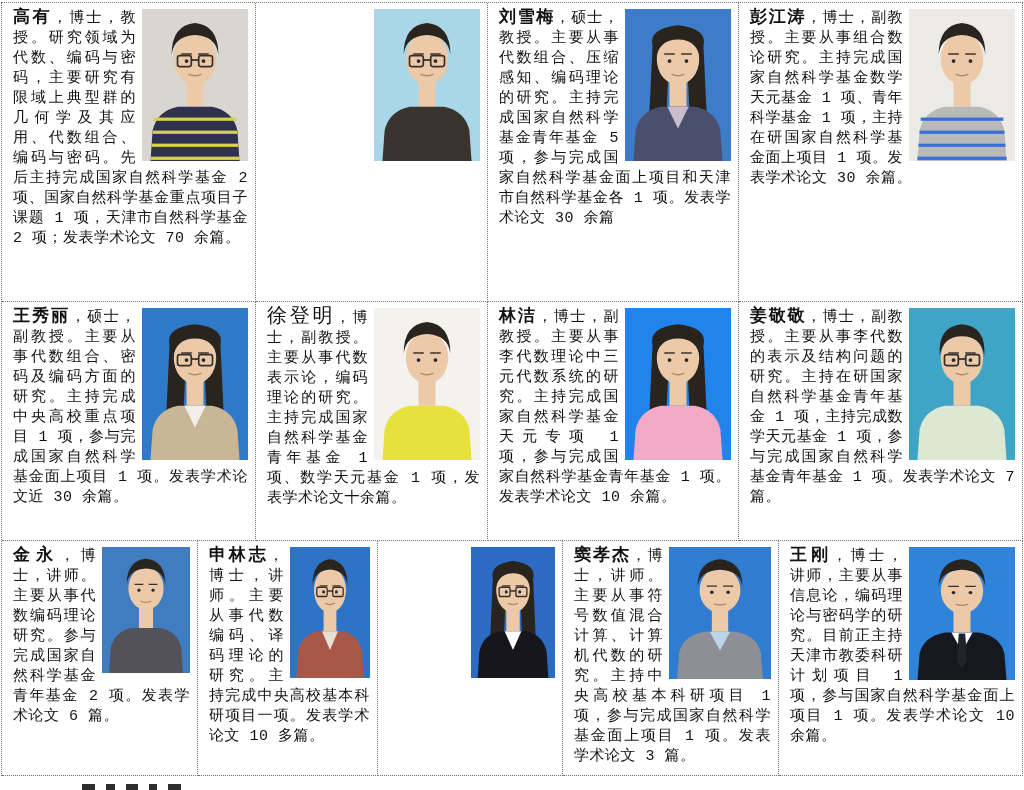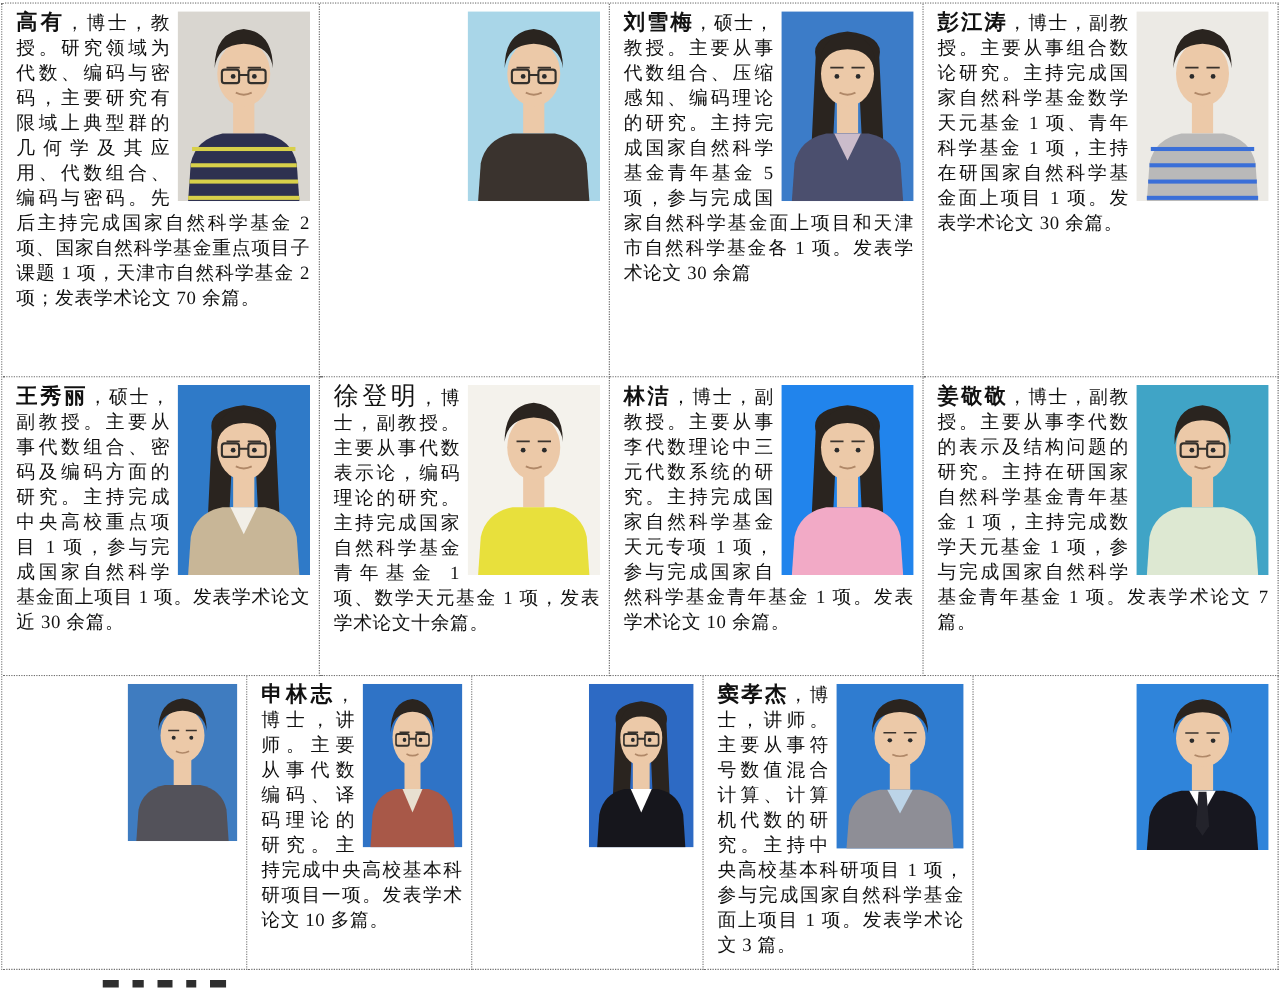--- a/index.html
+++ b/index.html
@@ -5,21 +5,21 @@
   html,body{margin:0;padding:0;}
   body{
     width:1024px;height:790px;position:relative;background:#ffffff;
     font-family:"Liberation Serif","DejaVu Serif",serif;color:#111;
     overflow:hidden;
   }
   .grid{
     position:absolute;left:1px;top:2px;width:1021px;
     border-top:1px dotted #6f6f6f;border-left:1px dotted #6f6f6f;
   }
-  .row{display:flex;}
+  .row{display:flex;font-family:Liberation Mono, monospace;}
   .cell{
     box-sizing:border-box;border-right:1px dotted #6f6f6f;border-bottom:1px dotted #6f6f6f;
     padding:5px 7px 3px 11px;overflow:hidden;background:#fff;
   }
   .row1 .cell{height:299px}
   .row2 .cell{height:239px}
   .row3 .cell{height:235px}
   
   .cw0{width:254px}.cw1{width:232px}.cw2{width:251px}.cw3{width:284px}
   
@@ -212,20 +212,21 @@
             <rect width="100" height="140" fill="#3f7cc0"></rect>
             <rect x="42" y="66" width="16" height="24" fill="#ecc9a8"></rect>
             <path d="M8 140 L10 112 Q14 94 34 90 L66 90 Q86 94 90 112 L92 140 Z" fill="#53525a"></path>
             <ellipse cx="50" cy="46" rx="20" ry="24" fill="#ecc9a8"></ellipse>
             <path d="M28 42 Q28 15 50 13 Q72 15 72 42 Q70 25 50 24 Q30 25 28 42 Z" fill="#2a241f"></path>
             <circle cx="42" cy="48" r="1.8" fill="#2b2b2b"></circle>
             <circle cx="58" cy="48" r="1.8" fill="#2b2b2b"></circle>
             <path d="M37 41.5 L47 41.5 M53 41.5 L63 41.5" stroke="#3a332c" stroke-width="1.3" fill="none"></path>
             <path d="M44 60 Q50 63 56 60" stroke="#b08868" stroke-width="1.4" fill="none"></path>
           </svg></div>
+      <p class="bio"><span class="pname">金永</span><span>，博士，讲师。主要从事代数编码理论研究。参与完成国家自然科学基金青年基金 2 项。发表学术论文 6 篇。</span></p>
     </div>
     <div class="cell dw1">
       <div class="photo ph-m1"><svg viewBox="0 0 100 140" width="100%" height="100%" preserveAspectRatio="none">
             <rect width="100" height="140" fill="#2f73c6"></rect>
             <rect x="42" y="66" width="16" height="24" fill="#ecc9a8"></rect>
             <path d="M8 140 L10 112 Q14 94 34 90 L66 90 Q86 94 90 112 L92 140 Z" fill="#a85848"></path>
             <path d="M40 90 L50 110 L60 90 Z" fill="#e8e0d0"></path>
             <ellipse cx="50" cy="46" rx="20" ry="24" fill="#ecc9a8"></ellipse>
             <path d="M28 42 Q28 15 50 13 Q72 15 72 42 Q70 25 50 24 Q30 25 28 42 Z" fill="#2a241f"></path>
             <circle cx="42" cy="48" r="1.8" fill="#2b2b2b"></circle>
@@ -282,20 +283,21 @@
             <path d="M8 140 L10 112 Q14 94 34 90 L66 90 Q86 94 90 112 L92 140 Z" fill="#17171f"></path>
             <path d="M40 90 L50 110 L60 90 Z" fill="#ffffff"></path>
             <path d="M47 91 L53 91 L55 120 L50 128 L45 120 Z" fill="#23232b"></path>
             <ellipse cx="50" cy="46" rx="20" ry="24" fill="#ecc9a8"></ellipse>
             <path d="M28 42 Q28 15 50 13 Q72 15 72 42 Q70 25 50 24 Q30 25 28 42 Z" fill="#2a241f"></path>
             <circle cx="42" cy="48" r="1.8" fill="#2b2b2b"></circle>
             <circle cx="58" cy="48" r="1.8" fill="#2b2b2b"></circle>
             <path d="M37 41.5 L47 41.5 M53 41.5 L63 41.5" stroke="#3a332c" stroke-width="1.3" fill="none"></path>
             <path d="M44 60 Q50 63 56 60" stroke="#b08868" stroke-width="1.4" fill="none"></path>
           </svg></div>
+      <p class="bio"><span class="pname">王刚</span><span>，博士，讲师，主要从事信息论，编码理论与密码学的研究。目前正主持天津市教委科研计划项目 1 项，参与国家自然科学基金面上项目 1 项。发表学术论文 10 余篇。</span></p>
     </div>
   </div>
 
 </div>
 
 <div class="frag">
   <span></span>
     <span></span>
     <span></span>
     <span></span>

